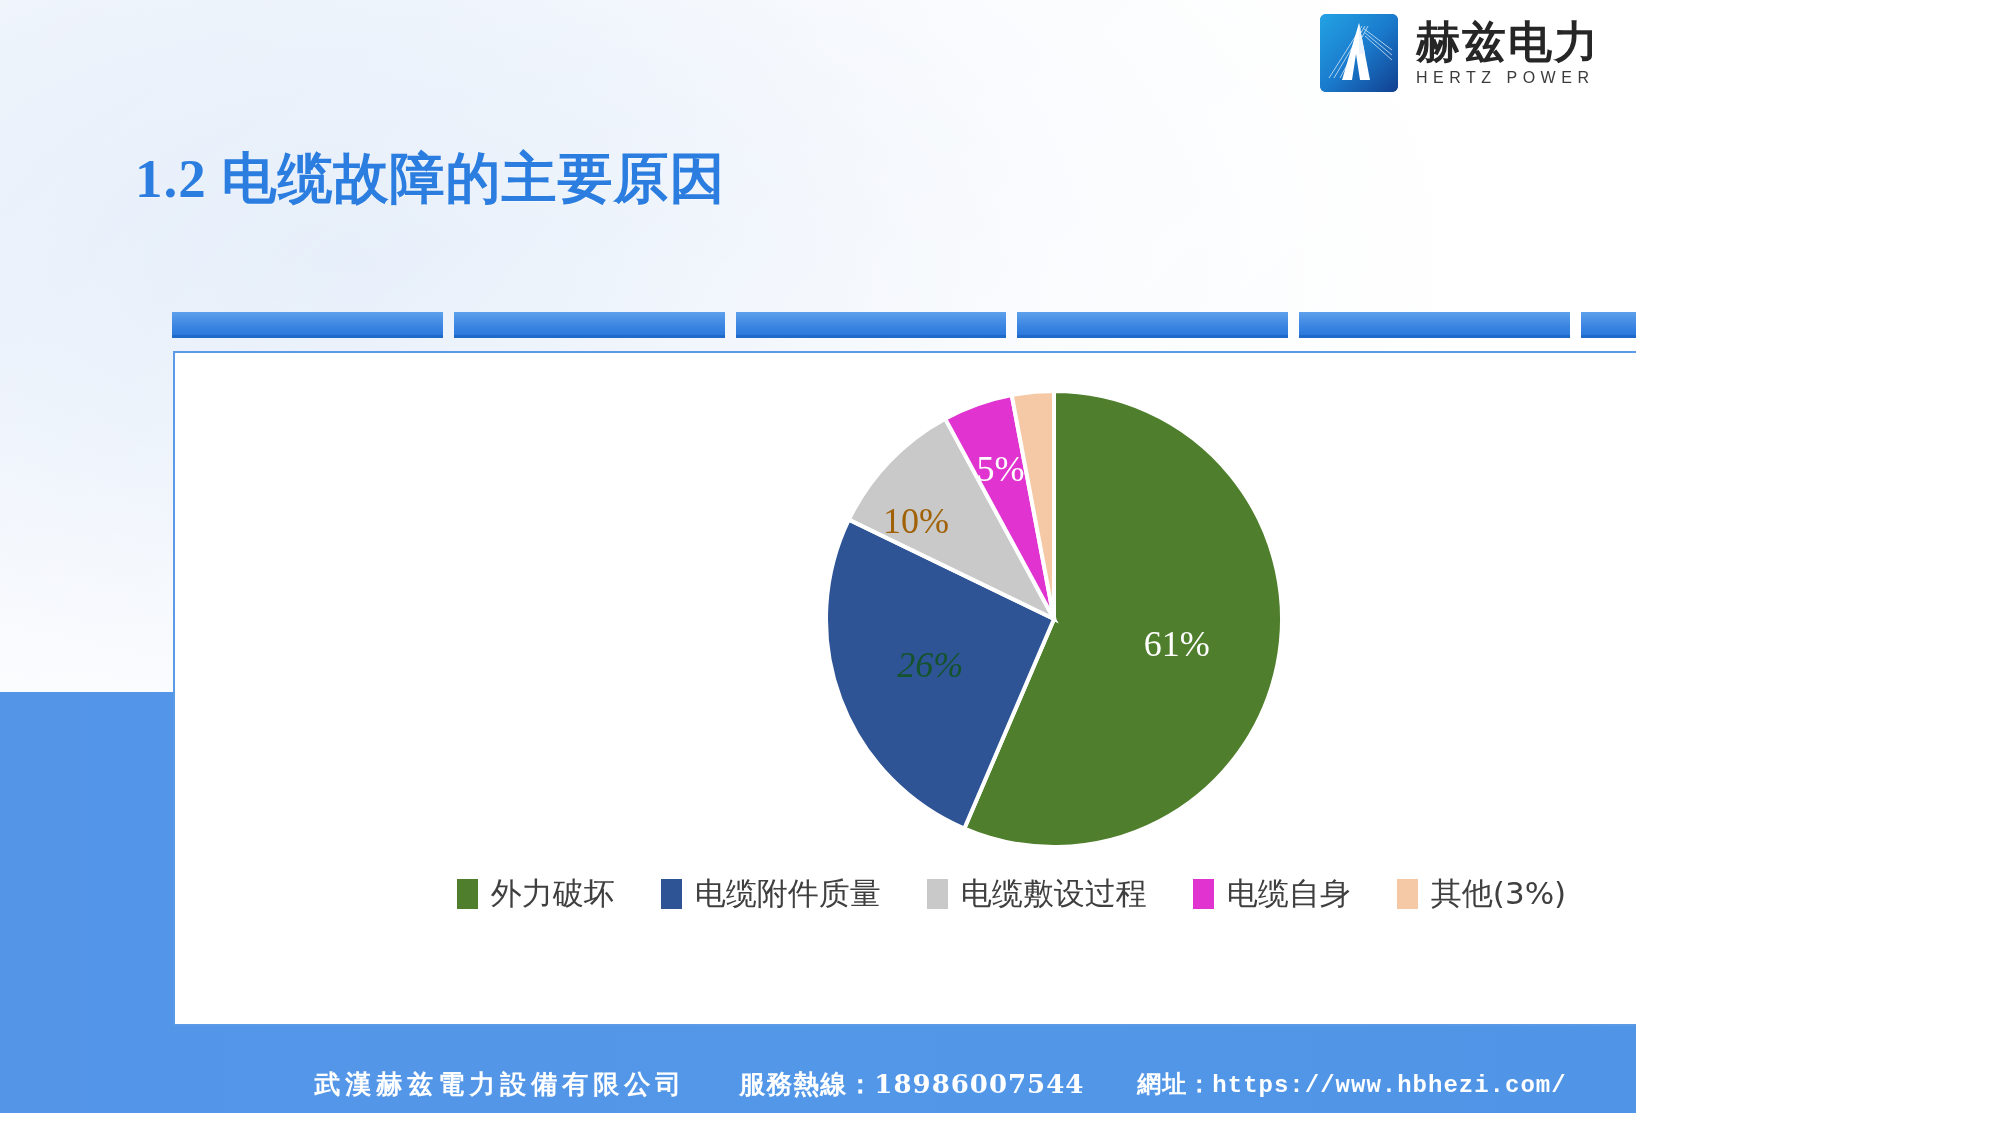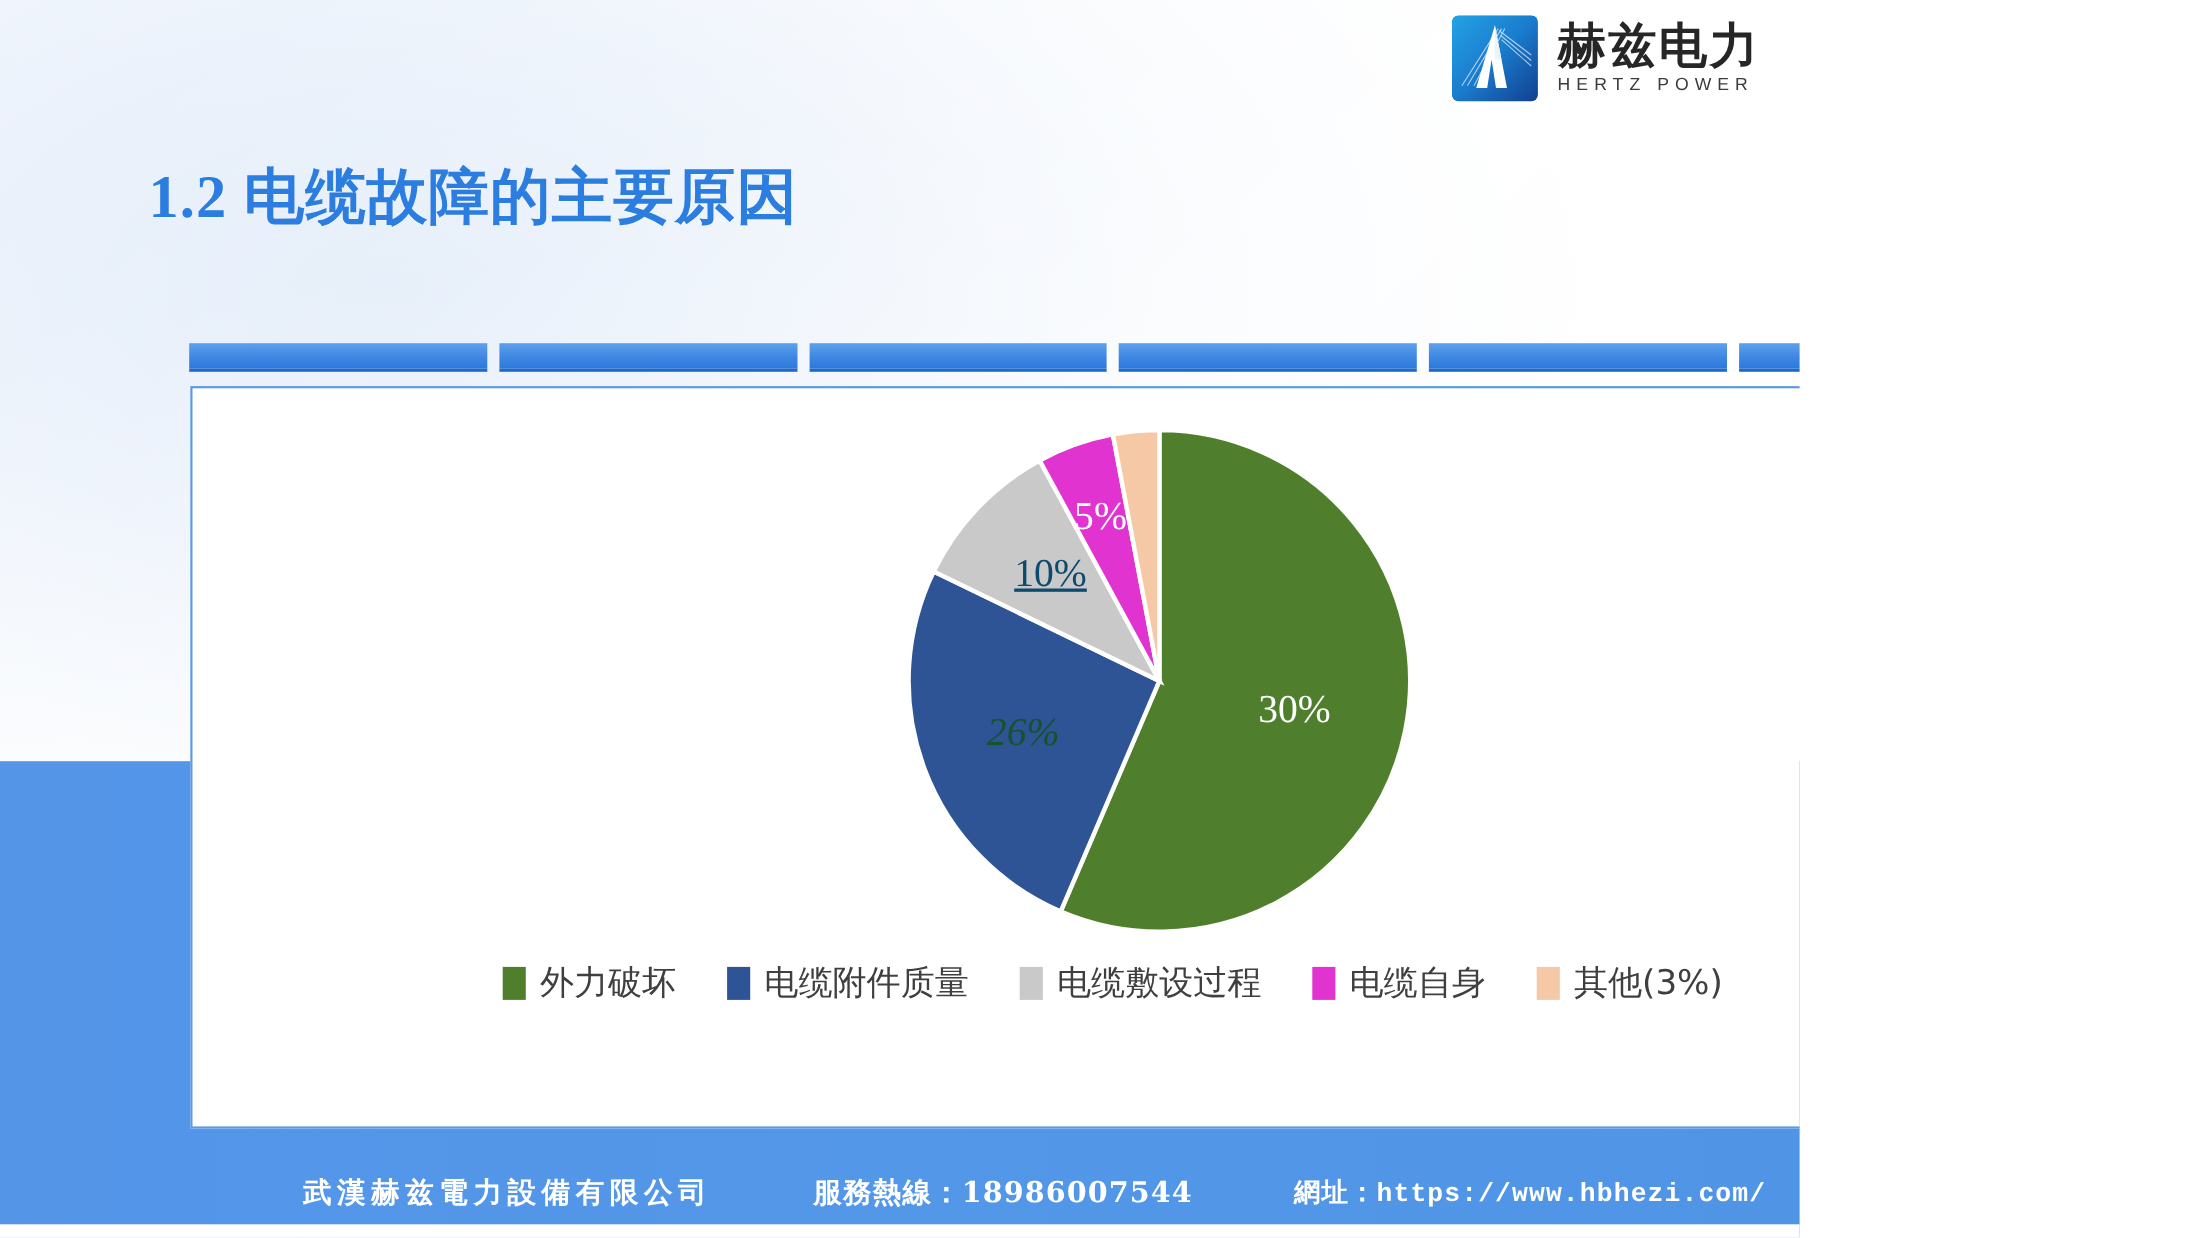--- a/index.html
+++ b/index.html
@@ -139,21 +139,21 @@
   .legend-label {
     font-family: "DejaVu Sans", "Liberation Sans", sans-serif;
     font-size: 31px; color: #3f3f3f; white-space: nowrap;
   }
 
   
   .footer {
     position: absolute;
     left: 0; top: 1058px; width: 1881px; height: 52px;
     display: flex; align-items: center; justify-content: center;
-    gap: 92px;
+    gap: 53px;
     color: #ffffff;
   }
   .footer-company {
     font-family: "DejaVu Serif", "Liberation Serif", serif;
     font-size: 26px; font-weight: 700; letter-spacing: 5px;
   }
   .footer-hotline {
     font-family: "DejaVu Serif", "Liberation Serif", serif;
     font-size: 26px; font-weight: 700; letter-spacing: 1px; text-align: center;
   }
@@ -219,23 +219,23 @@
       <div class="pie-wrap">
         <svg id="pie-svg" viewBox="0 0 468 468" xmlns="http://www.w3.org/2000/svg">
             <path d="M 234 234 L 234 6 A 228 228 0 1 1 144.29714148758063 443.61249288794994 Z" fill="#4F7F2C" stroke="#ffffff" stroke-width="4"></path>
             <path d="M 234 234 L 144.29714148758063 443.61249288794994 A 228 228 0 0 1 28.799395328375056 134.6183525876156 Z" fill="#2E5496" stroke="#ffffff" stroke-width="4"></path>
             <path d="M 234 234 L 28.799395328375056 134.6183525876156 A 228 228 0 0 1 125.15586886834302 33.657904777366724 Z" fill="#C9C9C9" stroke="#ffffff" stroke-width="4"></path>
             <path d="M 234 234 L 125.15586886834302 33.657904777366724 A 228 228 0 0 1 191.6951121268757 9.959163405323864 Z" fill="#E033D0" stroke="#ffffff" stroke-width="4"></path>
             <path d="M 234 234 L 191.6951121268757 9.959163405323864 A 228 228 0 0 1 233.99999999999997 6 Z" fill="#F5C9A5" stroke="#ffffff" stroke-width="4"></path>
           </svg>
       </div>
 
-      <div class="slice-label" id="lbl-green" style="color: rgb(255, 255, 255); left: 1001.85px; top: 291.181px; transform: translate(-50%, -50%);">30%</div>
+      <div class="slice-label" id="lbl-green" style="color: rgb(255, 255, 255); left: 1001.85px; top: 291.181px; transform: translate(-50%, -50%);">61%</div>
       <div class="slice-label" id="lbl-blue" style="color: #14532d; left: 755.13px; top: 312.301px; transform: translate(-50%, -50%); font-style: italic;">26%</div>
-      <div class="slice-label" id="lbl-gray" style="color: #0c4a6e; left: 780px; top: 168.402px; transform: translate(-50%, -50%); text-decoration: underline;">10%</div>
+      <div class="slice-label" id="lbl-gray" style="color: #a16207; left: 741px; top: 168.402px; transform: translate(-50%, -50%);">10%</div>
       <div class="slice-label" id="lbl-magenta" style="color: rgb(255, 255, 255); left: 825.452px; top: 115.651px; transform: translate(-50%, -50%);">5%</div>
 
       <div class="legend" id="legend-row">
           <div class="legend-item">
             <span class="legend-swatch" style="background: rgb(79, 127, 44);"></span>
             <span class="legend-label">外力破坏</span>
           </div>
           <div class="legend-item">
             <span class="legend-swatch" style="background: rgb(46, 84, 150);"></span>
             <span class="legend-label">电缆附件质量</span>

